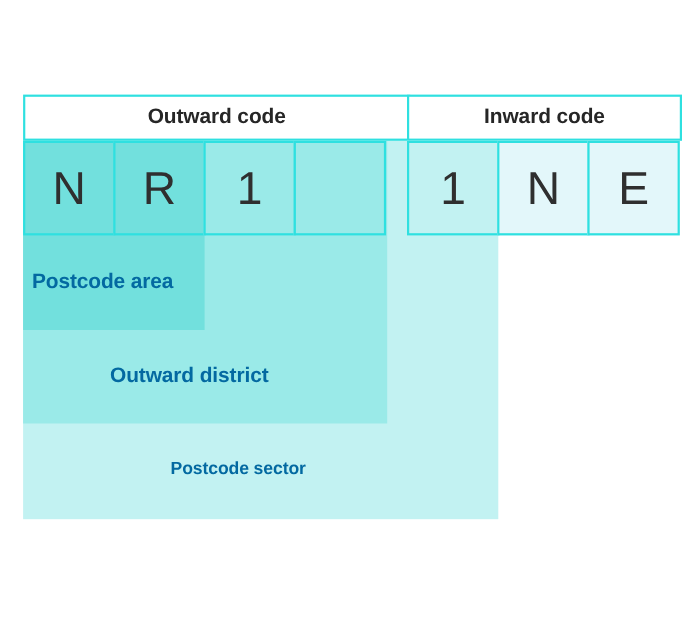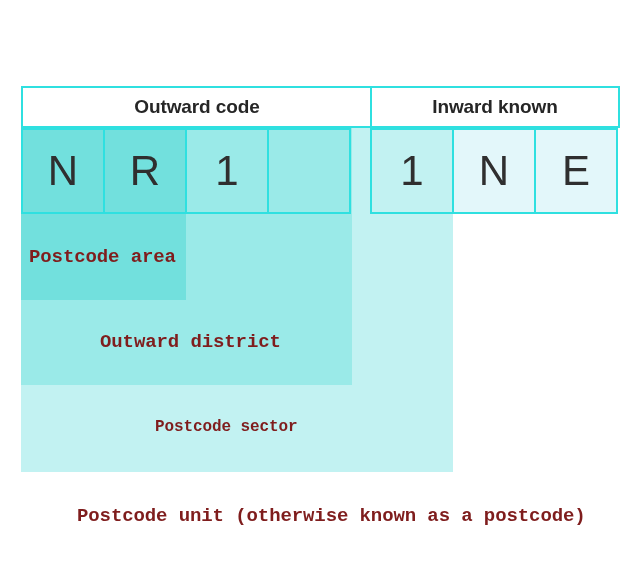--- a/index.html
+++ b/index.html
@@ -20,23 +20,22 @@
 
   
   .band {
     position: absolute;
     box-sizing: border-box;
   }
   .band-label {
     position: absolute;
     white-space: nowrap;
     font-weight: bold;
-    color: #7f1d1d;
+    color: #0369a1;
     letter-spacing: -0.1px;
-    font-family: Liberation Mono, monospace;
   }
 
   #band-area      { left: 21px;  top: 128px; width: 165px; height: 172px; background: #72E0DD; }
   #band-district  { left: 21px;  top: 128px; width: 331px; height: 257px; background: #9AEAE8; z-index: 1; }
   #band-sector    { left: 21px;  top: 128px; width: 432px; height: 344px; background: #C2F2F2; z-index: 0; }
   #band-unit      { left: 21px;  top: 128px; width: 599px; height: 432px; background: #E3F7FA; z-index: -1; }
 
   #band-area      { z-index: 2; }
 
   #label-area     { left: 29px;  top: 246px; font-size: 19px; z-index: 5; }
@@ -95,34 +94,33 @@
 <div id="diagram">
 
   <div class="band" id="band-unit"></div>
   <div class="band" id="band-sector"></div>
   <div class="band" id="band-district"></div>
   <div class="band" id="band-area"></div>
 
   <div class="band-label" id="label-area">Postcode area</div>
   <div class="band-label" id="label-district">Outward district</div>
   <div class="band-label" id="label-sector">Postcode sector</div>
-  <div class="band-label" id="label-unit">Postcode unit (otherwise known as a postcode)</div>
 
   <div class="code-group" id="group-outward">
     <div class="group-header">Outward code</div>
     <div class="cell-row">
       <div class="cell shade-1">N</div>
       <div class="cell shade-1">R</div>
       <div class="cell shade-2">1</div>
       <div class="cell shade-2"></div>
     </div>
   </div>
 
   <div class="code-group" id="group-inward">
-    <div class="group-header">Inward known</div>
+    <div class="group-header">Inward code</div>
     <div class="cell-row">
       <div class="cell shade-3">1</div>
       <div class="cell shade-4">N</div>
       <div class="cell shade-4">E</div>
     </div>
   </div>
 
 </div>
 
 </body></html>

